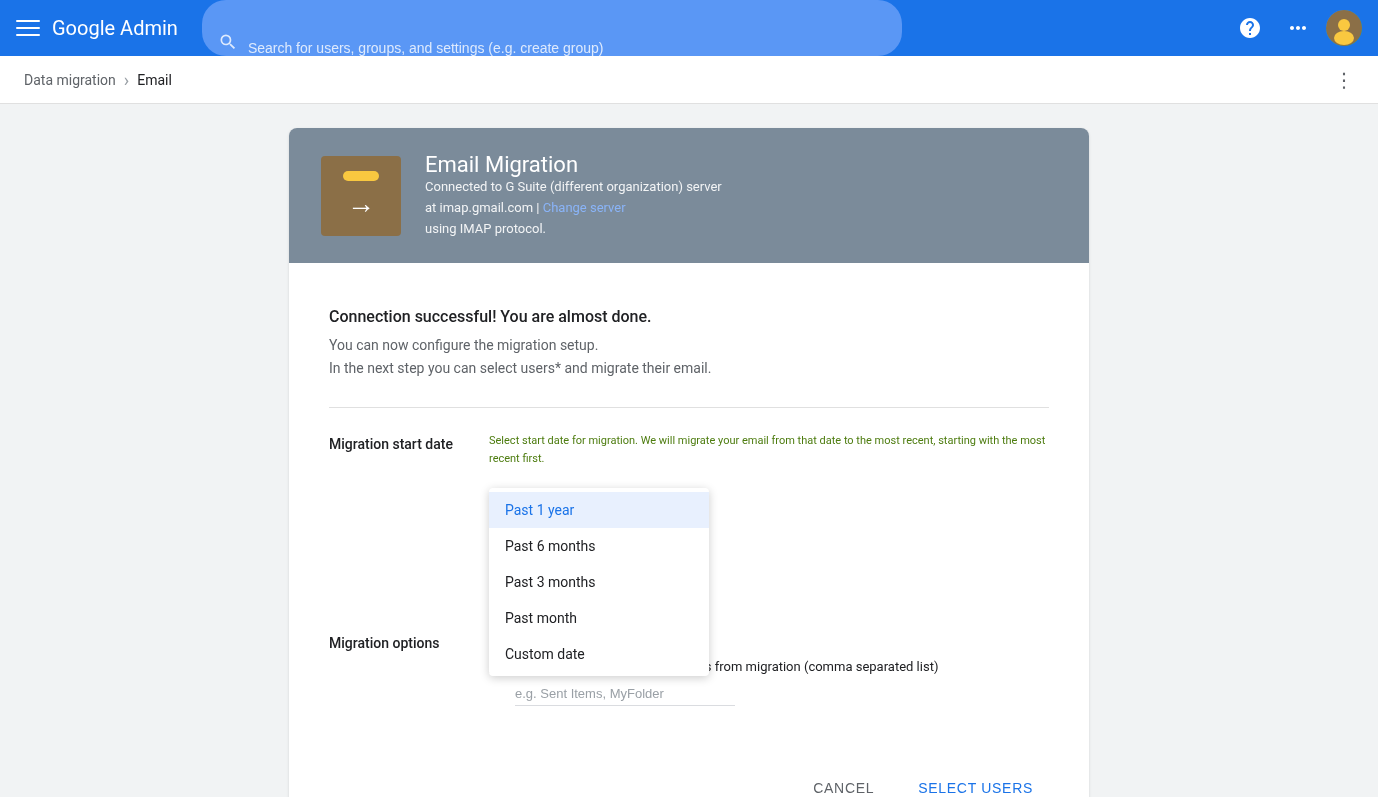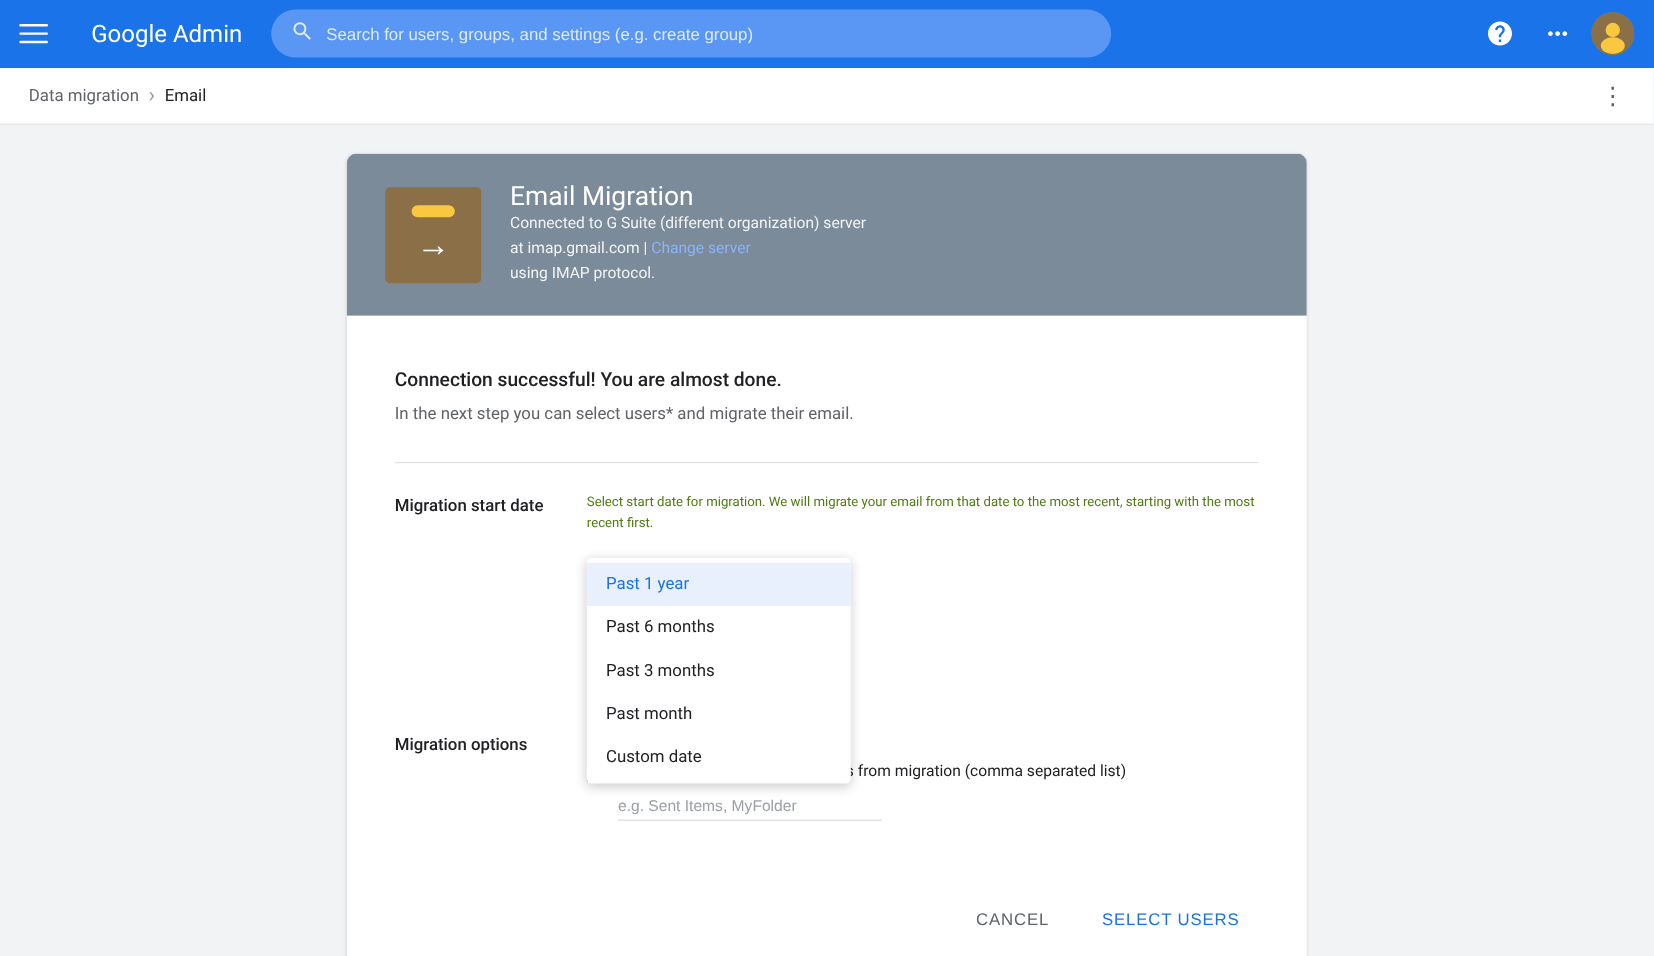--- a/index.html
+++ b/index.html
@@ -22,31 +22,30 @@
       cursor: pointer;
       margin-right: 12px;
       display: flex; align-items: center;
     }
     .nav-logo {
       display: flex; align-items: center;
       color: white;
       font-size: 20px;
       font-weight: 400;
       margin-right: 24px;
-      margin-left: 24px;
     }
     .nav-search {
       flex: 1;
       max-width: 700px;
       background: #5a97f5;
       border-radius: 24px;
       display: flex;
-      align-items: center;
+      align-items: flex-end;
       padding: 0 16px;
-      height: 40px;
+      height: 56px;
     }
     .nav-search input {
       background: transparent;
       border: none;
       outline: none;
       color: white;
       font-size: 14px;
       flex: 1;
     }
     .nav-search input::placeholder { color: rgba(255,255,255,0.8); }
@@ -391,20 +390,21 @@
           <span>at imap.gmail.com |</span> <a href="#">Change server</a><br>
           <span>using IMAP protocol.</span>
         </p>
       </div>
     </div>
 
     <div class="card-body">
 
       <div class="success-message">
         <h2>Connection successful! You are almost done.</h2>
+        <p>You can now configure the migration setup.</p>
         <p>In the next step you can select users* and migrate their email.</p>
       </div>
 
       <div class="form-section">
 
         <div class="form-row">
           <div class="form-label">Migration start date</div>
           <div class="form-control">
             <p class="form-description">Select start date for migration. We will migrate your email from that date to the most recent, starting with the most recent first.</p>
 

